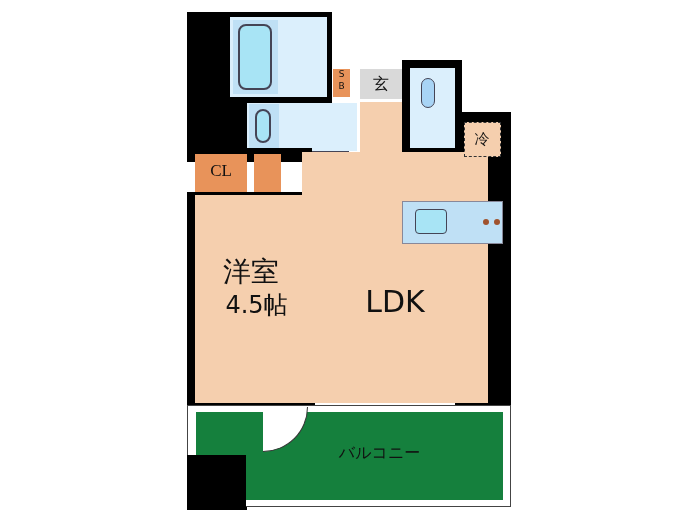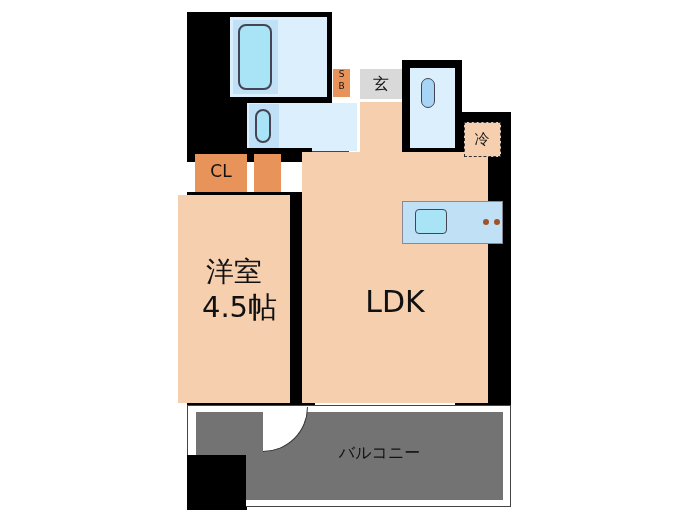--- a/index.html
+++ b/index.html
@@ -1,21 +1,21 @@
 <!DOCTYPE html>
 <html><head>
 <meta charset="utf-8">
 <style>
   html, body { margin:0; padding:0; background:#ffffff; }
   body { width:700px; height:525px; position:relative; overflow:hidden; font-family:"DejaVu Sans", sans-serif; }
   .abs { position:absolute; box-sizing:border-box; }
   .wall { background:#000; }
   .floor-wood { background:#f5cfae; }
   .floor-wet { background:#dbeffc; }
-  .floor-balcony { background:#737373; }
+  .floor-balcony { background:#15803d; }
   .label { position:absolute; color:#111; text-align:center; line-height:1.1; }
   .white { background:#fff; }
 </style>
 </head>
 <body>
 
 <div class="abs" style="left:0;top:0;width:700px;height:525px;">
 
   <div class="abs wall" style="left:187px;top:12px;width:145px;height:150px;"></div>
   <div class="abs wall" style="left:187px;top:455px;width:60px;height:55px;"></div>
@@ -44,29 +44,29 @@
   </div>
   <div class="abs floor-wood" style="left:360px;top:102px;width:42px;height:50px;"></div>
 
   <div class="abs wall" style="left:402px;top:60px;width:60px;height:95px;"></div>
   <div class="abs floor-wet" style="left:410px;top:68px;width:45px;height:80px;"></div>
   <div class="abs" style="left:421px;top:78px;width:14px;height:30px;border:1.5px solid #445;border-radius:8px;background:#a8d4f5;"></div>
 
   <div class="abs wall" style="left:455px;top:112px;width:56px;height:295px;"></div>
 
   <div class="abs" style="left:195px;top:152px;width:52px;height:40px;background:#e8935a;">
-    <span class="label" style="left:0;top:10px;width:52px;font-size:17px;">CL</span>
+    <span class="label" style="left:0;top:10px;width:52px;font-size:17px;font-family:Liberation Serif, serif;">CL</span>
   </div>
   <div class="abs" style="left:254px;top:152px;width:27px;height:40px;background:#e8935a;"></div>
   <div class="abs wall" style="left:187px;top:148px;width:125px;height:6px;"></div>
 
   <div class="abs wall" style="left:187px;top:192px;width:128px;height:213px;"></div>
-  <div class="abs floor-wood" style="left:178px;top:195px;width:112px;height:208px;">
+  <div class="abs floor-wood" style="left:195px;top:195px;width:112px;height:208px;">
     <span class="label" style="left:0;top:62px;width:112px;font-size:28px;">洋室</span>
-    <span class="label" style="left:0;top:97px;width:123px;font-size:29px;">4.5帖</span>
+    <span class="label" style="left:0;top:97px;width:123px;font-size:24px;">4.5帖</span>
   </div>
 
   <div class="abs floor-wood" style="left:302px;top:152px;width:186px;height:251px;">
     <span class="label" style="left:0;top:133px;width:186px;font-size:30px;">LDK</span>
   </div>
 
   <div class="abs" style="left:402px;top:201px;width:101px;height:43px;background:#bfe0f5;border:1px solid #889;">
     <div class="abs" style="left:12px;top:7px;width:32px;height:25px;border:1.5px solid #445;border-radius:4px;background:#a8e4f5;"></div>
     <div class="abs" style="left:80px;top:17px;width:6px;height:6px;border-radius:50%;background:#a0522d;"></div>
     <div class="abs" style="left:91px;top:17px;width:6px;height:6px;border-radius:50%;background:#a0522d;"></div>

